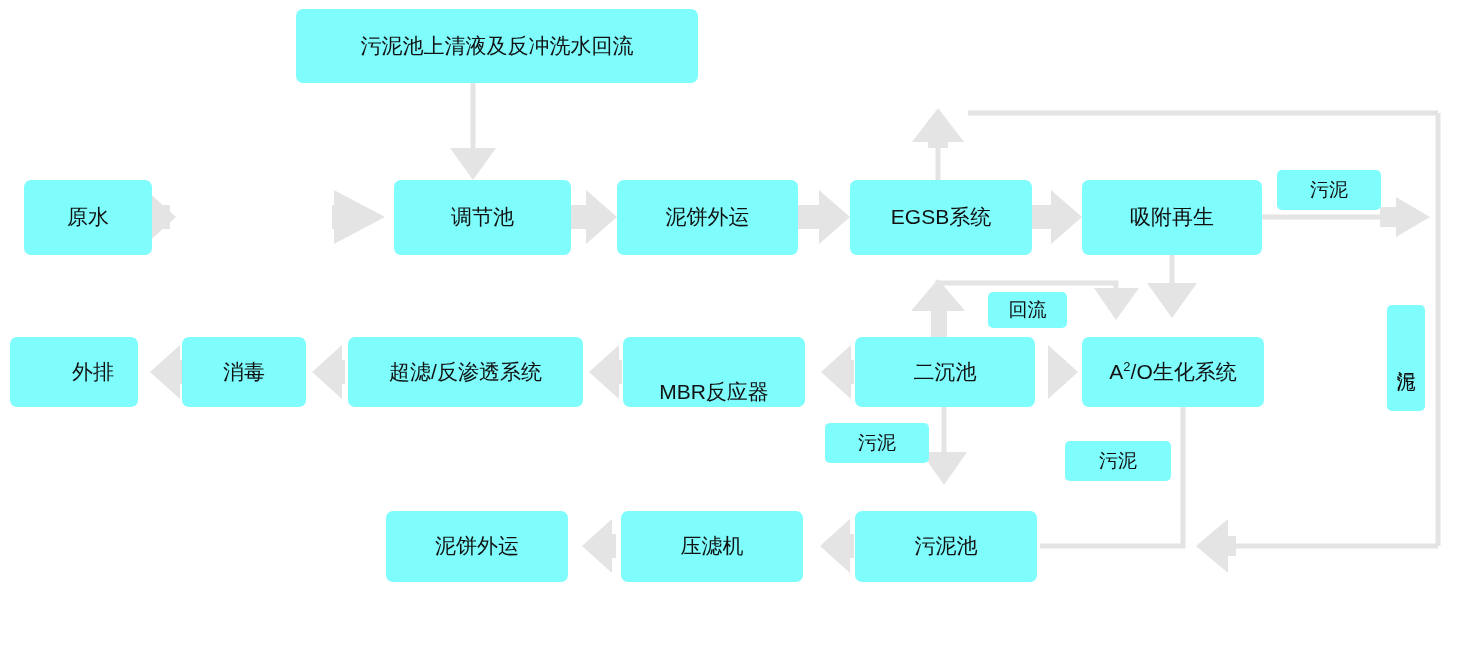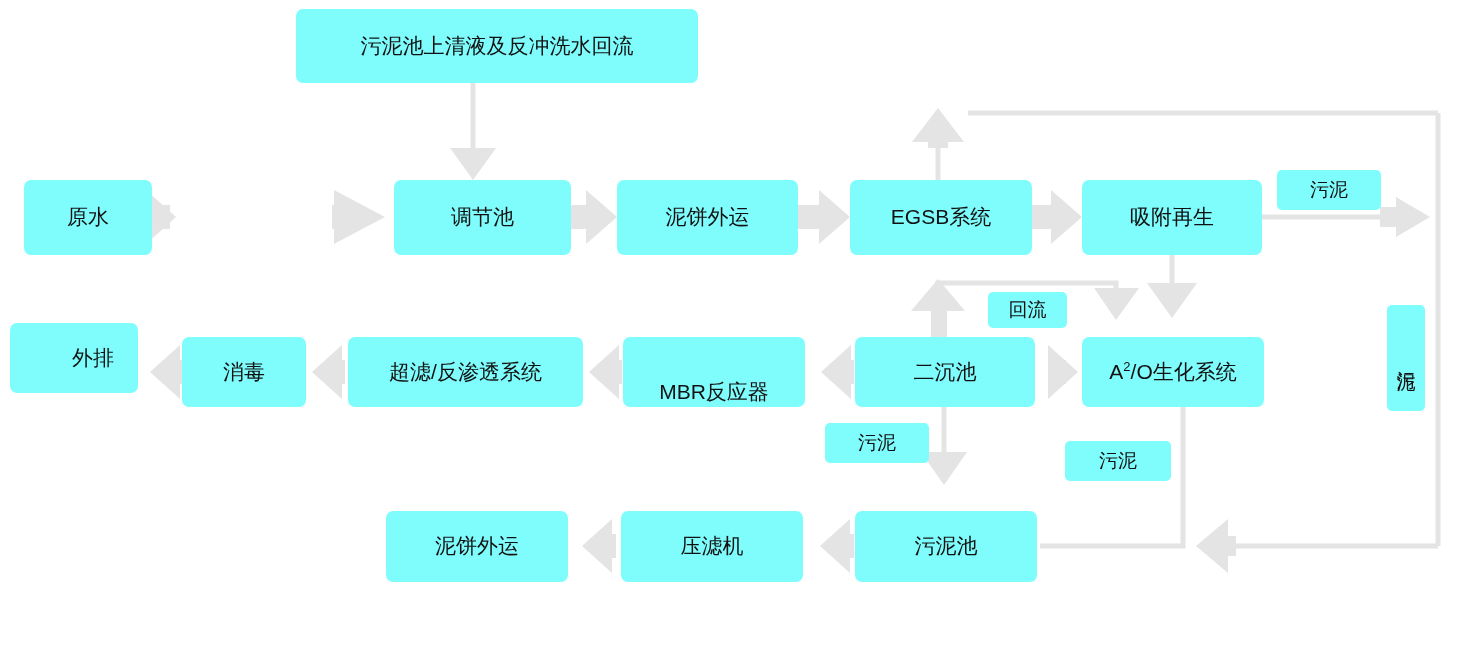--- a/index.html
+++ b/index.html
@@ -176,21 +176,21 @@
   </div>
 
   <div class="node small vertical" style="left:1387px; top:305px; width:38px; height:106px;">
     <span>污泥</span>
   </div>
 
   <div class="node small" style="left:988px; top:292px; width:79px; height:36px;align-items:center;">
     <span>回流</span>
   </div>
 
-  <div class="node" style="left:10px; top:323px; width:128px; height:70px;padding-left:44px;">
+  <div class="node" style="left:10px; top:337px; width:128px; height:70px;padding-left:44px;">
     <span>外排</span>
   </div>
 
   <div class="node" style="left:182px; top:337px; width:124px; height:70px;">
     <span>消毒</span>
   </div>
 
   <div class="node" style="left:348px; top:337px; width:235px; height:70px;">
     <span>超滤/反渗透系统</span>
   </div>

